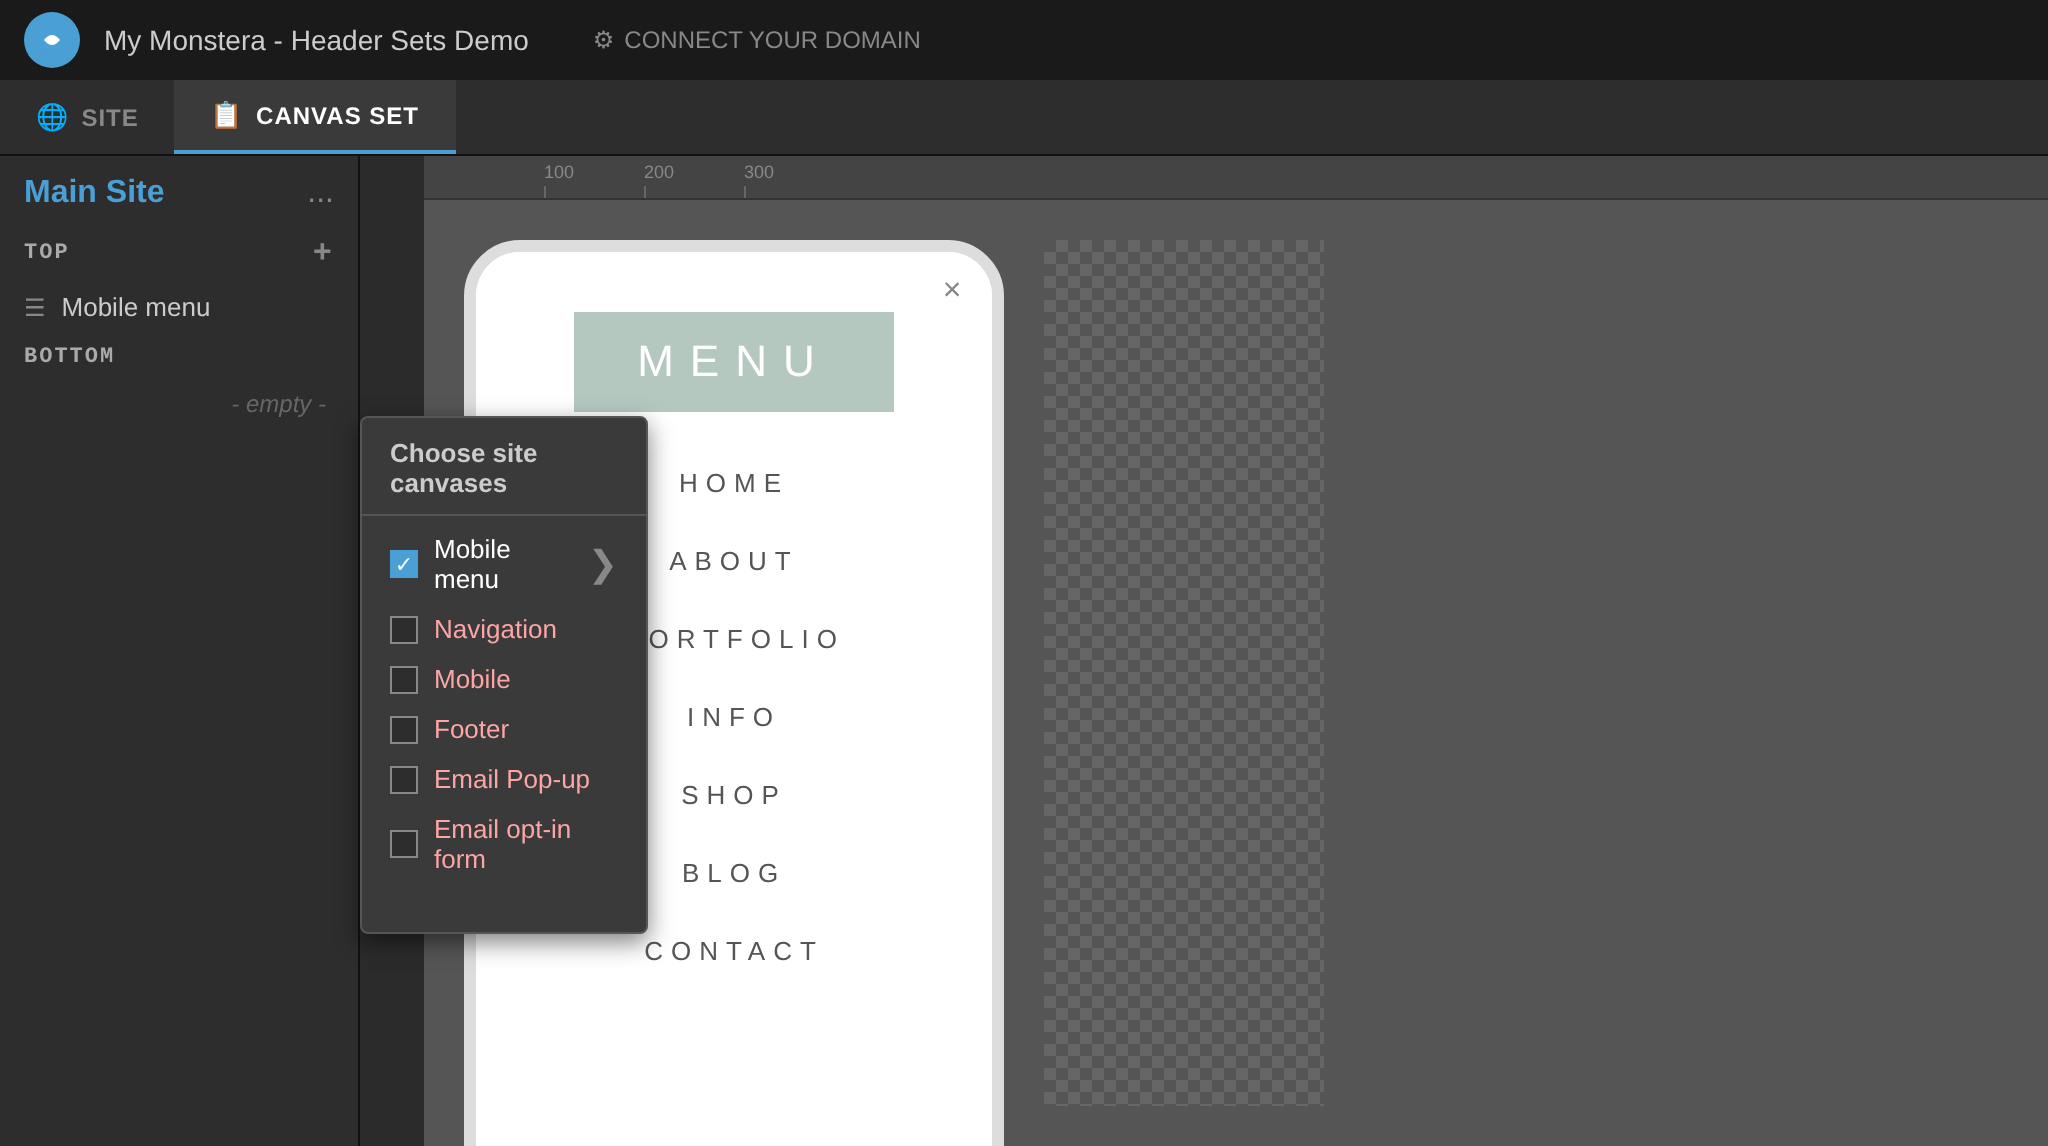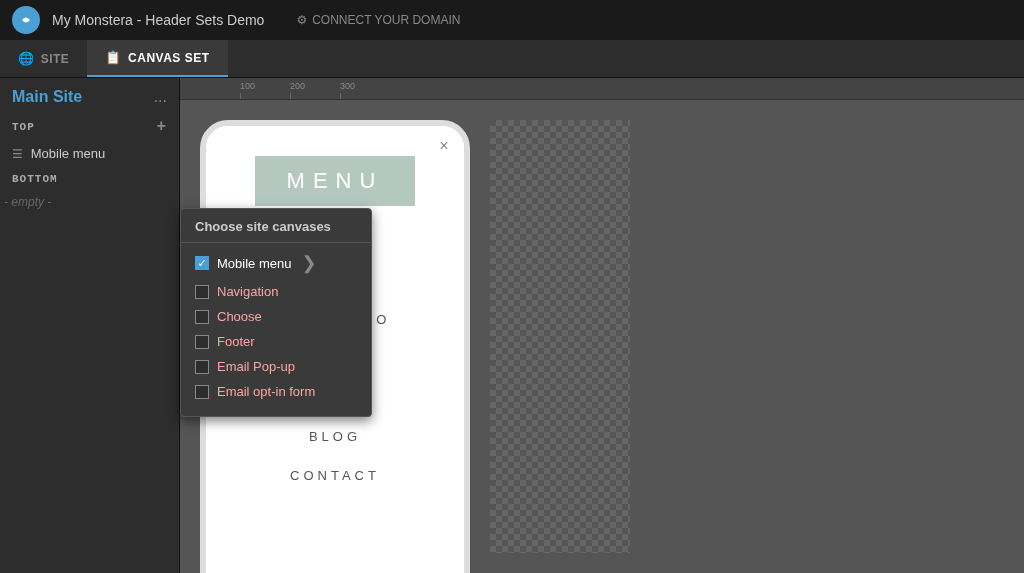--- a/index.html
+++ b/index.html
@@ -75,20 +75,21 @@
       border-bottom: 2px solid #4a9fd5;
     }
     .tab-icon {
       font-size: 13px;
     }
 
     
     .main-layout {
       display: flex;
       height: calc(573px - 78px);
+      gap: 32px;
     }
 
     
     .sidebar {
       width: 180px;
       background: #2d2d2d;
       border-right: 1px solid #111;
       display: flex;
       flex-direction: column;
       position: relative;
@@ -140,37 +141,37 @@
     .sidebar-item .item-icon {
       font-size: 12px;
       color: #888;
     }
     .sidebar-section-bottom {
       padding: 6px 12px 4px;
     }
     .sidebar-empty {
       color: #666;
       font-size: 12px;
-      padding: 6px 4px;
+      padding: 6px 16px;
       font-style: italic;
-      text-align: left;
+      text-align: right;
     }
 
     
     .dropdown-popup {
       position: absolute;
       left: 180px;
       top: 130px;
-      width: 192px;
+      width: 144px;
       background: #3a3a3a;
       border: 1px solid #555;
       border-radius: 4px;
       z-index: 100;
       box-shadow: 0 4px 12px rgba(0,0,0,0.5);
-      padding-bottom: 12px;
+      padding-bottom: 24px;
     }
     .dropdown-header {
       padding: 10px 14px 8px;
       color: #ccc;
       font-size: 13px;
       font-weight: 600;
       border-bottom: 1px solid #555;
       margin-bottom: 4px;
     }
     .dropdown-item {
@@ -419,21 +420,21 @@
         <div class="checkbox is-checked">✓</div>
         <span>Mobile menu</span>
         <span style="color:#888; font-size:18px; margin-left:2px;">❯</span>
       </div>
       <div class="dropdown-item">
         <div class="checkbox"></div>
         <span>Navigation</span>
       </div>
       <div class="dropdown-item">
         <div class="checkbox"></div>
-        <span>Choose</span>
+        <span>Mobile</span>
       </div>
       <div class="dropdown-item">
         <div class="checkbox"></div>
         <span>Footer</span>
       </div>
       <div class="dropdown-item">
         <div class="checkbox"></div>
         <span>Email Pop-up</span>
       </div>
       <div class="dropdown-item">

